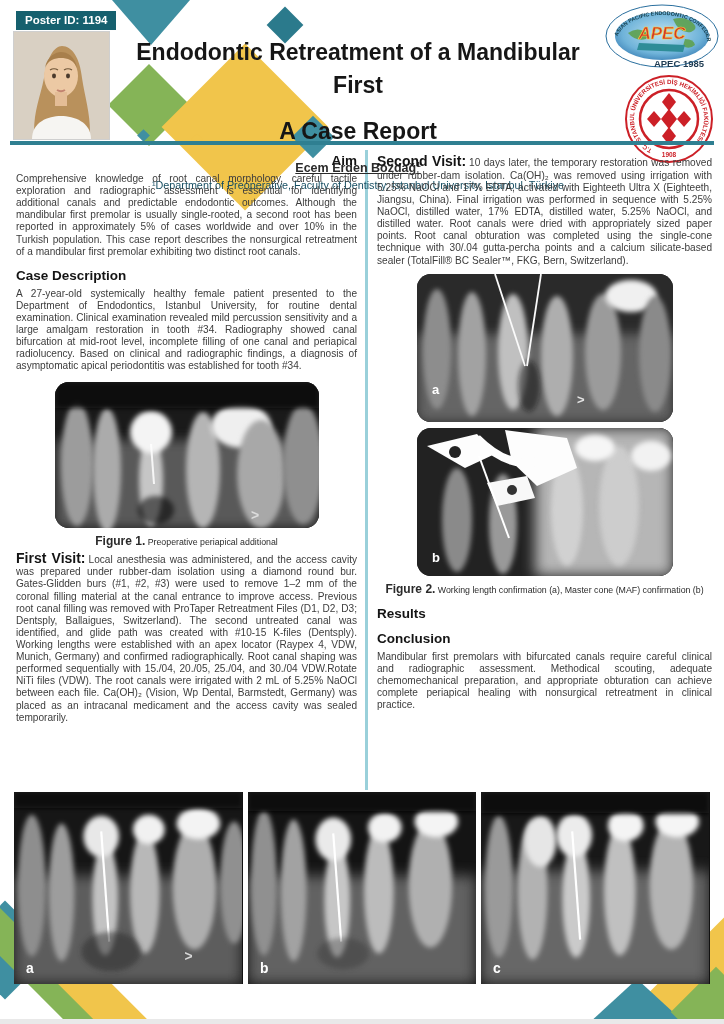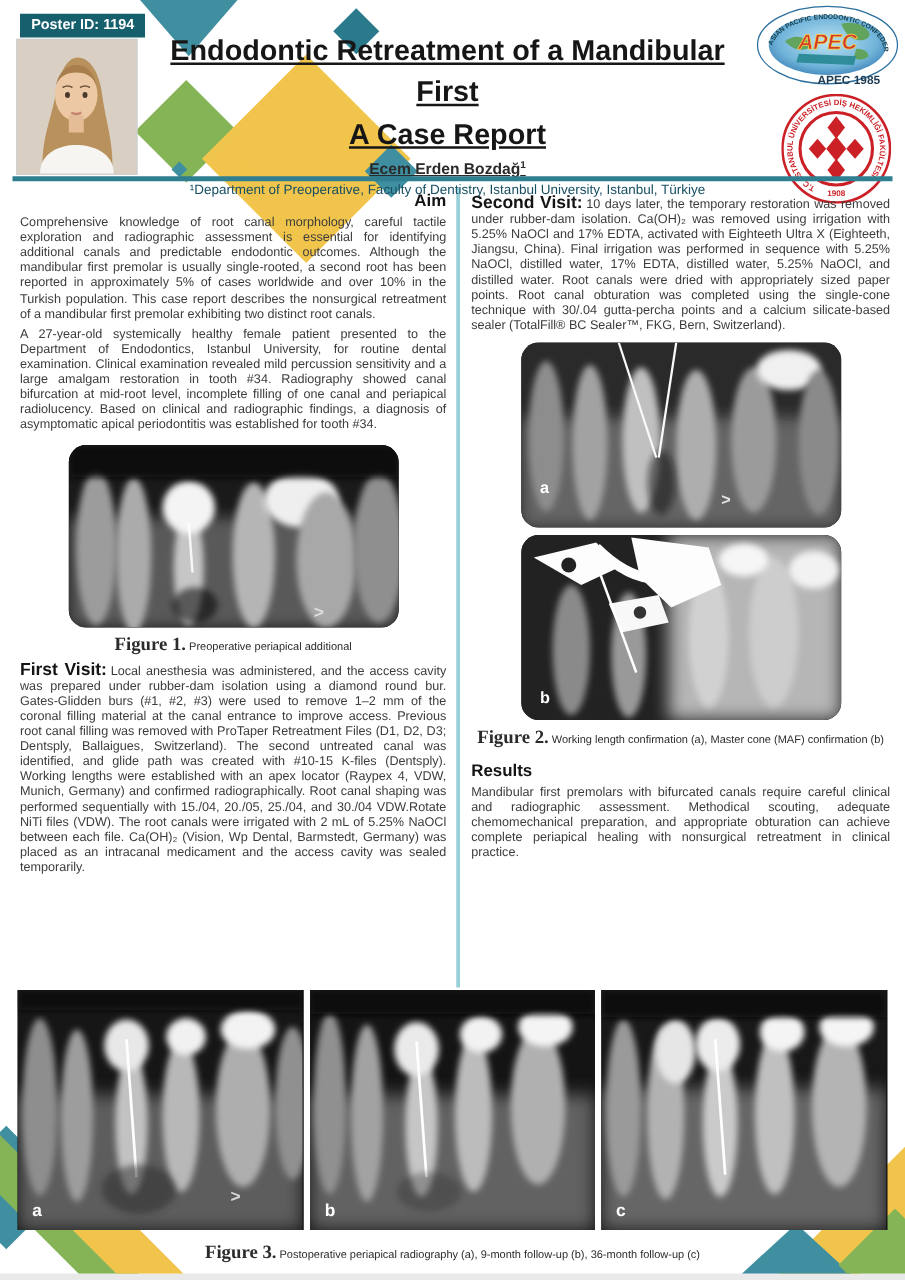--- a/index.html
+++ b/index.html
@@ -10,42 +10,42 @@
   .diamond{transform:rotate(45deg);}
   .tri-down{width:0;height:0;border-left:39px solid transparent;border-right:39px solid transparent;border-top:45px solid #3f8fa1;}
   .tri-up{width:0;height:0;border-left:49px solid transparent;border-right:49px solid transparent;border-bottom:45px solid #3f8fa1;}
   
   .header{position:absolute;left:0;top:0;width:724px;height:141px;z-index:2;}
   .poster-id{position:absolute;left:16px;top:11px;background:#16606e;color:#fff;
              font-weight:bold;font-size:11.5px;padding:3px 9px 4px;z-index:3;}
   .photo{position:absolute;left:13px;top:31px;width:95px;height:107px;z-index:3;
          border:1px solid #cfcfcf;background:#d8cfc4;}
   .titleblock{position:absolute;left:112px;right:120px;top:24px;text-align:center;z-index:3;}
-  .title{font-size:23px;line-height:1.45;font-weight:bold;color:#161616;margin:0;text-decoration:underline;}
+  .title{font-size:23px;line-height:1.45;font-weight:bold;color:#161616;margin:12px;}
   .author{font-size:12.5px;font-weight:bold;color:#2a2a2a;text-decoration:underline;margin-top:3px;}
   .author sup{font-size:8px;}
   .affil{font-size:10.8px;color:#174f63;margin-top:4px;}
   .logo{position:absolute;z-index:3;}
   .rule{position:absolute;left:10px;right:10px;top:141px;height:3.5px;background:#2f7f91;z-index:2;}
   .vdivider{position:absolute;left:365px;top:150px;width:2.5px;height:640px;background:#9ad0da;z-index:1;}
   
   .col{position:absolute;top:150px;z-index:2;}
   .col-left{left:16px;width:341px;}
   .col-right{left:377px;width:335px;}
   h2{font-size:13.5px;color:#141414;margin:10px 0 5px;font-weight:bold;}
   h2.first{margin-top:3px;text-align:right;}
   p.body{margin:0 0 4px;font-size:10.1px;line-height:1.2;text-align:justify;color:#3c3c3c;}
   .lead{font-weight:bold;font-size:14px;color:#141414;margin-right:3px;}
   
   .xray{background:#111;overflow:hidden;position:relative;}
   .fig1{width:264px;height:146px;margin:9px auto 5px;border-radius:14px;}
   .fig2{width:256px;height:148px;margin:7px auto 0;border-radius:14px;}
   .fig2 + .fig2{margin-top:6px;}
   .caption{text-align:center;font-size:8.8px;color:#2b2b2b;margin:6px 0 2px;}
-  .caption b{font-size:15px;font-family:Liberation Serif, serif;}
+  .caption b{font-size:12px;}
   .fig3row{position:absolute;left:14px;top:792px;width:696px;height:192px;display:flex;gap:5px;z-index:2;}
   .fig3row .xray{flex:1;height:192px;}
   .caption3{position:absolute;left:0;top:988px;width:724px;z-index:2;}
   svg{display:block;}
 </style>
 </head>
 <body>
 
 <div class="page">
 
@@ -138,20 +138,21 @@
     </div>
   </div>
 
   <div class="rule"></div>
   <div class="vdivider"></div>
 
   <div class="col col-left">
     <h2 class="first">Aim</h2>
     <p class="body">Comprehensive knowledge of root canal morphology, careful tactile exploration and radiographic assessment is essential for identifying additional canals and predictable endodontic outcomes. Although the mandibular first premolar is usually single-rooted, a second root has been reported in approximately 5% of cases worldwide and over 10% in the Turkish population. This case report describes the nonsurgical retreatment of a mandibular first premolar exhibiting two distinct root canals.</p>
 
+    <h2>Case Description</h2>
     <p class="body">A 27-year-old systemically healthy female patient presented to the Department of Endodontics, Istanbul University, for routine dental examination. Clinical examination revealed mild percussion sensitivity and a large amalgam restoration in tooth #34. Radiography showed canal bifurcation at mid-root level, incomplete filling of one canal and periapical radiolucency. Based on clinical and radiographic findings, a diagnosis of asymptomatic apical periodontitis was established for tooth #34.</p>
 
     <div class="xray fig1">
       <svg width="264" height="146" viewBox="0 0 264 146">
         <defs>
           <filter id="b1a" x="-30%" y="-30%" width="160%" height="160%">
               <feGaussianBlur stdDeviation="2.6"></feGaussianBlur>
             </filter>
           <filter id="b1b" x="-30%" y="-30%" width="160%" height="160%">
               <feGaussianBlur stdDeviation="6"></feGaussianBlur>
@@ -233,20 +234,21 @@
         <path d="M70,55 L110,48 L118,70 L80,78 Z" fill="#f8f8f8"></path>
         <circle cx="95" cy="62" r="5" fill="#333"></circle>
         <path d="M62,28 L92,110" stroke="#ffffff" stroke-width="2"></path>
         <text x="15" y="134" fill="#ffffff" font-family="Liberation Sans, sans-serif" font-size="13" font-weight="bold">b</text>
       </svg>
     </div>
     <div class="caption"><b>Figure 2.</b><span> Working length confirmation (a),  Master cone (MAF) confirmation (b)</span></div>
 
     <h2>Results</h2>
 
+    <h2>Conclusion</h2>
     <p class="body">Mandibular first premolars with bifurcated canals require careful clinical and radiographic assessment. Methodical scouting, adequate chemomechanical preparation, and appropriate obturation can achieve complete periapical healing with nonsurgical retreatment in clinical practice.</p>
   </div>
 
   <div class="fig3row">
 
     <div class="xray">
       <svg width="228" height="192" viewBox="0 0 230 195" preserveAspectRatio="none">
         <defs>
           <filter id="b4a" x="-30%" y="-30%" width="160%" height="160%">
               <feGaussianBlur stdDeviation="2.6"></feGaussianBlur>
@@ -321,15 +323,14 @@
         <path d="M92,40 L100,150" stroke="#ffffff" stroke-width="2.2"></path>
         <ellipse cx="140" cy="100" rx="16" ry="66" fill="#c0c0c0" filter="url(#b6a)"></ellipse>
         <ellipse cx="146" cy="34" rx="18" ry="16" fill="#f4f4f4" filter="url(#b6a)"></ellipse>
         <ellipse cx="192" cy="94" rx="22" ry="66" fill="#b4b4b4" filter="url(#b6a)"></ellipse>
         <ellipse cx="198" cy="30" rx="22" ry="16" fill="#f5f5f5" filter="url(#b6a)"></ellipse>
         <rect x="0" y="0" width="230" height="22" fill="#090909" filter="url(#b6a)"></rect>
         <text x="12" y="184" fill="#ffffff" font-family="Liberation Sans, sans-serif" font-size="14" font-weight="bold">c</text>
       </svg>
     </div>
   </div>
-  <div class="caption caption3"><b>Figure 3.</b><span> Postoperative periapical radiography (a), 9-month follow-up (b), 36-month follow-up (c)</span></div>
 
 </div>
 
 </body></html>

